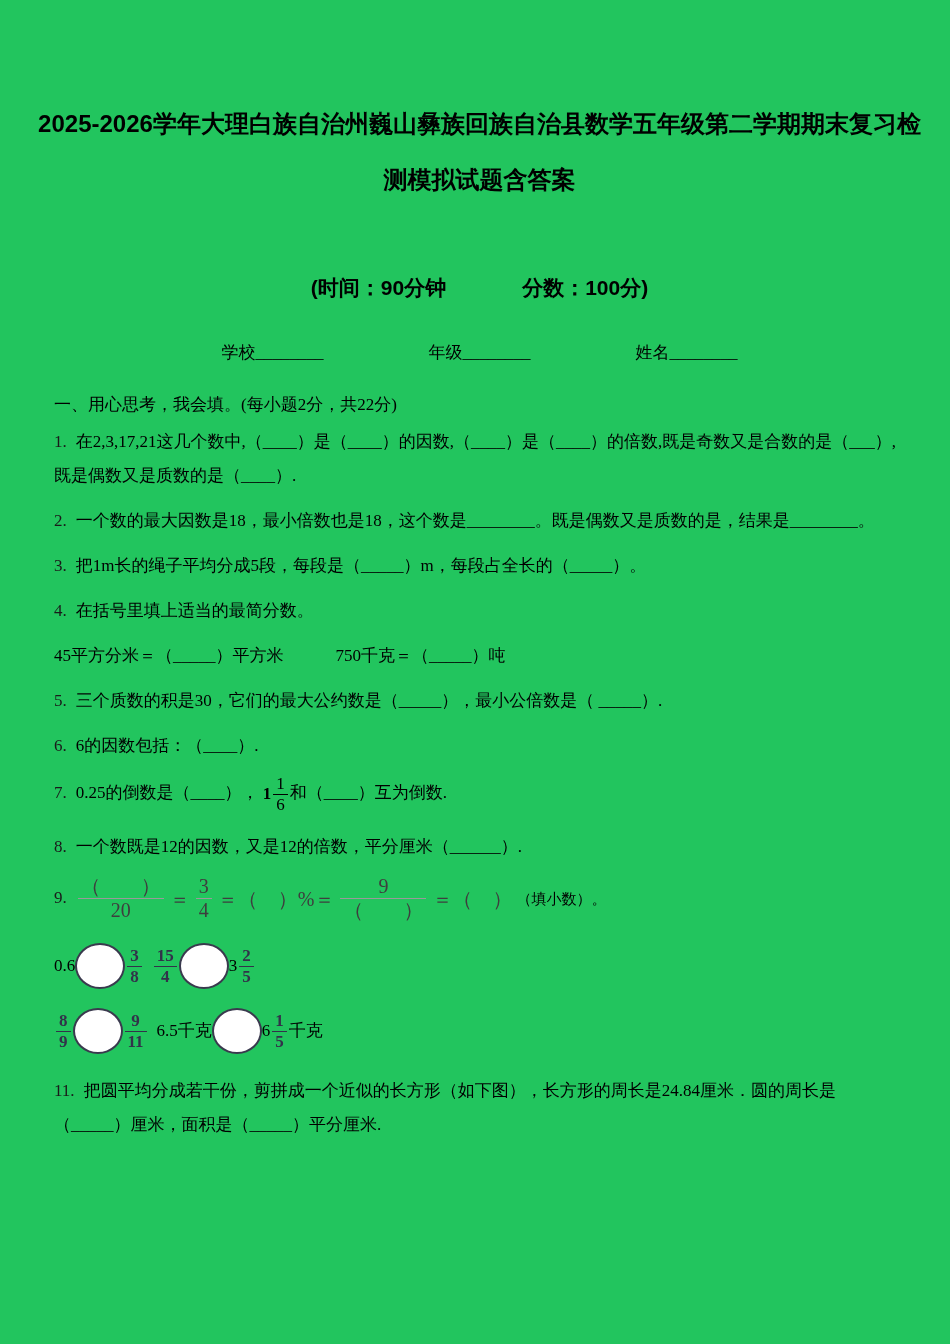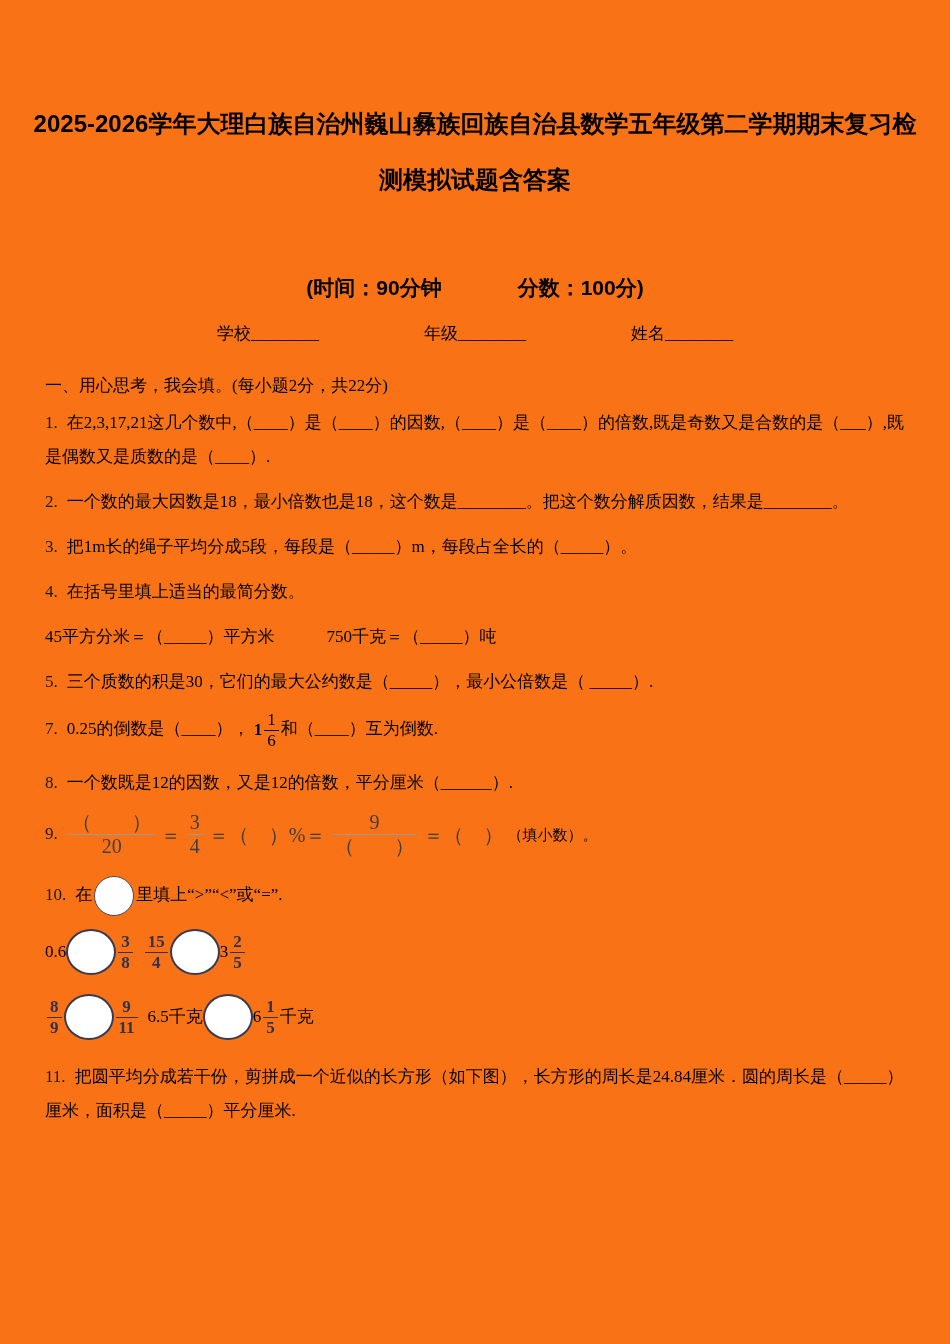--- a/index.html
+++ b/index.html
@@ -1,32 +1,32 @@
 <!DOCTYPE html>
 <html><head>
 <meta charset="utf-8">
 <style>
   html,body{margin:0;padding:0;background:#ffffff;}
   .page{
-    width:950px;height:1344px;background:#f97316;overflow:hidden;
+    width:950px;height:1344px;background:#22c55e;overflow:hidden;
     font-family:"Liberation Serif","DejaVu Serif",serif;color:#000;
-    position:relative;box-sizing:border-box;
+    position:relative;box-sizing:border-box;padding-left:9px;
   }
   .title{
     width:884px;margin:96px auto 0;text-align:center;
     font-family:"Liberation Sans","DejaVu Sans",sans-serif;
     font-weight:bold;font-size:24px;line-height:56px;color:#000;
   }
   .meta{
     margin-top:66px;display:flex;justify-content:center;gap:76px;
     font-family:"Liberation Sans","DejaVu Sans",sans-serif;
     font-weight:bold;font-size:21px;color:#000;
   }
   .fields{
-    margin-top:20px;display:flex;justify-content:center;gap:105px;
+    margin-top:39px;display:flex;justify-content:center;gap:105px;
     font-size:17px;color:#000;
   }
   .content{margin-top:26px;padding:0 40px 0 45px;font-size:17px;}
   .sec{line-height:30px;margin-bottom:5px;}
   .q{line-height:34px;margin:0 0 11px 0;}
   .qno{font-family:"Liberation Serif","DejaVu Serif",serif;color:#1a1a1a;padding-right:9px;}
   .wgap1{display:inline-block;width:52px;}
   .wgap2{display:inline-block;width:72px;}
   
   .frac{display:inline-block;vertical-align:middle;text-align:center;margin:0 2px;}
@@ -71,56 +71,56 @@
 
   <div class="content">
 
     <div class="sec">一、用心思考，我会填。(每小题2分，共22分)</div>
 
     <div class="q">
       <span class="qno">1.</span><span>在2,3,17,21这几个数中,（____）是（____）的因数,（____）是（____）的倍数,既是奇数又是合数的是（___）,既是偶数又是质数的是（____）.</span>
     </div>
 
     <div class="q">
-      <span class="qno">2.</span><span>一个数的最大因数是18，最小倍数也是18，这个数是________。把这个数分解质因数，结果是________。</span>
+      <span class="qno">2.</span><span>一个数的最大因数是18，最小倍数也是18，这个数是________。既是偶数又是质数的是，结果是________。</span>
     </div>
 
     <div class="q">
       <span class="qno">3.</span><span>把1m长的绳子平均分成5段，每段是（_____）m，每段占全长的（_____）。</span>
     </div>
 
     <div class="q">
       <span class="qno">4.</span><span>在括号里填上适当的最简分数。</span>
     </div>
 
     <div class="q">
       <span>45平方分米＝（_____）平方米</span><span class="wgap1"></span><span>750千克＝（_____）吨</span>
     </div>
 
 
     <div class="q">
       <span class="qno">5.</span><span>三个质数的积是30，它们的最大公约数是（_____），最小公倍数是（ _____）.</span>
     </div>
 
+    <div class="q">
+      <span class="qno">6.</span><span>6的因数包括：（____）.</span>
+    </div>
 
     <div class="q q7row">
       <span class="qno">7.</span><span>0.25的倒数是（____）， </span><span class="mixwhole">1</span><span class="frac"><span class="fn">1</span><span class="fd">6</span></span><span>和（____）互为倒数.</span>
     </div>
 
     <div class="q">
       <span class="qno">8.</span><span>一个数既是12的因数，又是12的倍数，平分厘米（______）.</span>
     </div>
 
     <div class="q q9row">
       <span class="qno">9.</span><span class="math9"><span class="frac"><span class="fn">（　　）</span><span class="fd">20</span></span><span class="eq">＝</span><span class="frac"><span class="fn">3</span><span class="fd">4</span></span><span class="eq">＝（　）%＝</span><span class="frac"><span class="fn">9</span><span class="fd">（　　）</span></span><span class="eq">＝（　）</span></span><span class="q9tail">（填小数）。</span>
     </div>
 
-    <div class="q q10row">
-      <span class="qno">10.</span><span>在</span><span class="circle sm"></span><span>里填上“&gt;”“&lt;”或“=”.</span>
-    </div>
 
     <div class="cmp">
       <span class="b">0.6</span><span class="circle"></span><span class="frac"><span class="fn">3</span><span class="fd">8</span></span><span class="midgap"></span><span class="frac"><span class="fn">15</span><span class="fd">4</span></span><span class="circle"></span><span class="b">3</span><span class="frac"><span class="fn">2</span><span class="fd">5</span></span>
     </div>
 
     <div class="cmp">
       <span class="frac"><span class="fn">8</span><span class="fd">9</span></span><span class="circle"></span><span class="frac"><span class="fn">9</span><span class="fd">11</span></span><span class="midgap"></span><span class="b">6.5千克</span><span class="circle"></span><span class="b">6</span><span class="frac"><span class="fn">1</span><span class="fd">5</span></span><span class="b">千克</span>
     </div>
 
     <div class="q q11">

